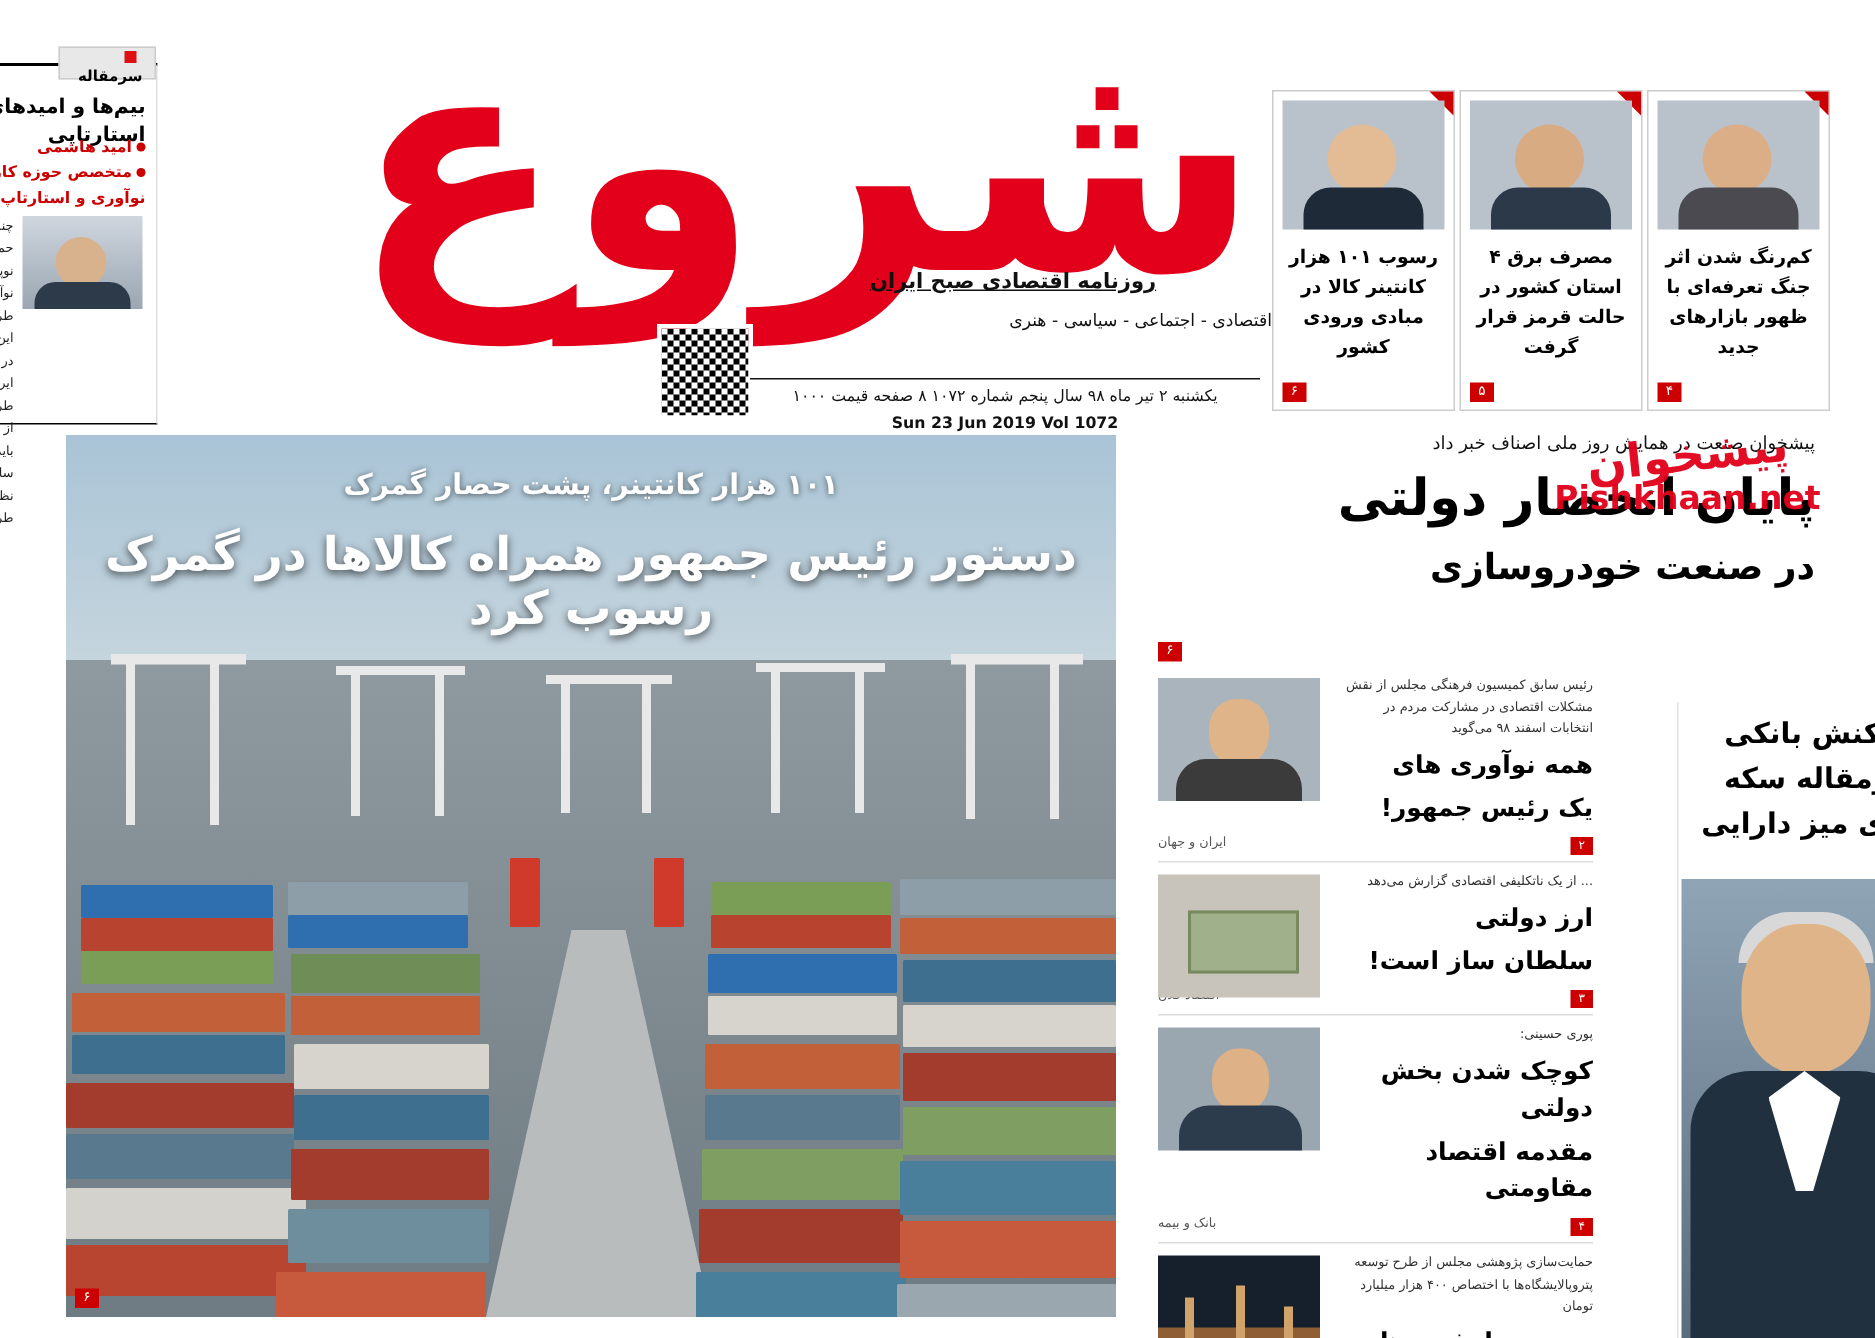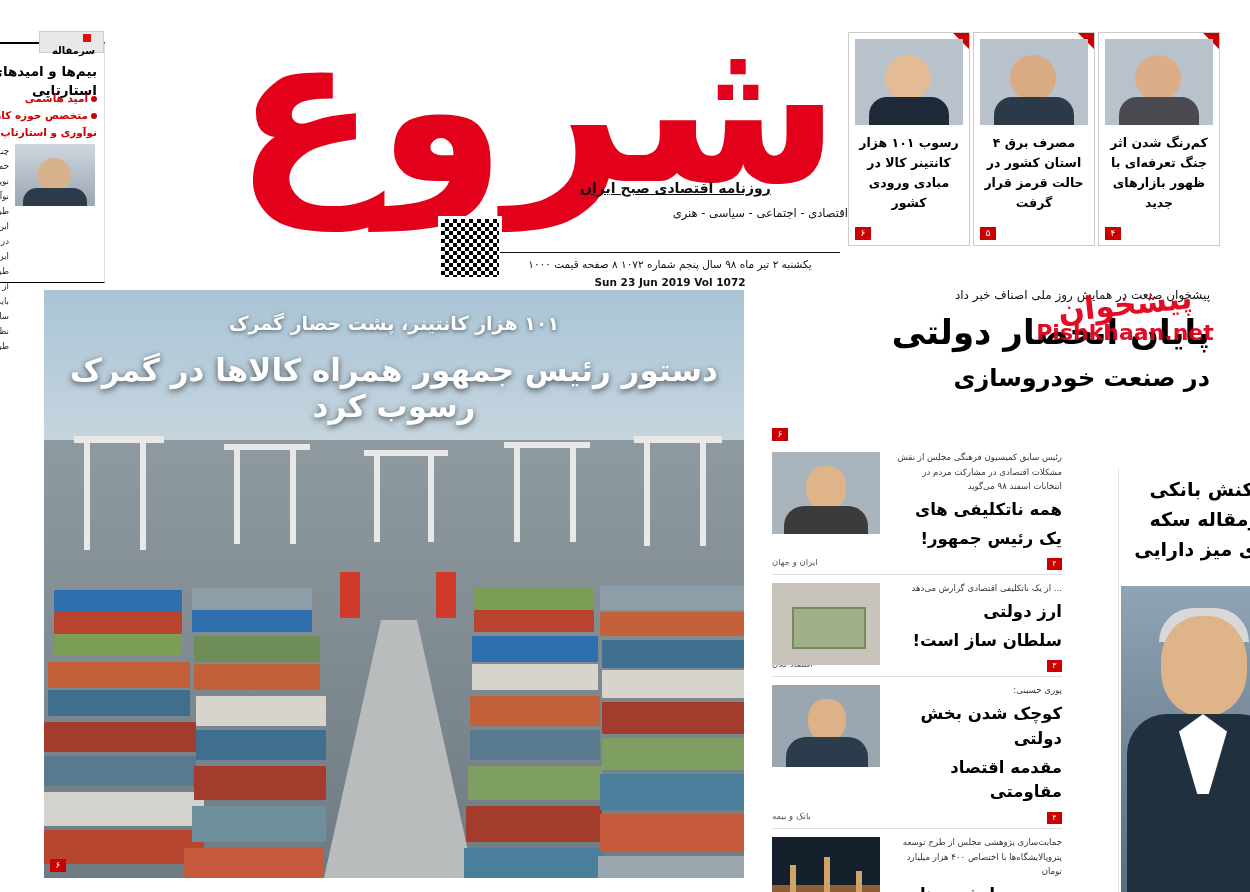--- a/index.html
+++ b/index.html
@@ -55,21 +55,21 @@
   .logo-sub{position:absolute;left:330px;top:160px;width:250px;text-align:left;font-size:14px;font-weight:bold;color:#111;text-decoration:underline;}
   .logo-cats{position:absolute;left:348px;top:186px;width:250px;text-align:right;font-size:11.5px;color:#111;}
   .logo-url{position:absolute;left:255px;top:206px;width:325px;text-align:center;font-size:15px;letter-spacing:3px;color:#111;font-weight:bold;}
   .qr{position:absolute;left:188px;top:196px;width:58px;height:58px;background:
      repeating-conic-gradient(#000 0 25%, #fff 0 50%) 0 0/8px 8px;border:3px solid #fff;}
   .issue-line{position:absolute;left:250px;top:238px;width:340px;text-align:center;font-size:10.5px;color:#111;}
   .issue-line2{position:absolute;left:250px;top:256px;width:340px;text-align:center;font-size:10.5px;color:#111;font-weight:bold;}
   .divider{position:absolute;left:250px;top:232px;width:340px;height:1px;background:#111;}
 
   
-  .topbox{position:absolute;top:32px;width:120px;height:212px;border:1px solid #ccc;background:#fff;}
+  .topbox{position:absolute;top:60px;width:120px;height:212px;border:1px solid #ccc;background:#fff;}
   .topbox .ph{position:absolute;left:6px;top:6px;width:108px;height:86px;overflow:hidden;background:#b9c2cb;}
   .topbox .txt{position:absolute;left:6px;top:100px;width:108px;text-align:center;font-size:12.5px;font-weight:bold;line-height:1.6;color:#000;}
   .topbox .pg{position:absolute;left:6px;bottom:5px;width:16px;height:13px;background:#c00;color:#fff;font-size:9px;text-align:center;line-height:13px;}
   .corner{position:absolute;right:0;top:0;width:0;height:0;border-top:16px solid #c00;border-left:16px solid transparent;}
   .face-a{position:absolute;left:30px;top:16px;width:46px;height:46px;border-radius:50%;background:#e3bb95;}
   .face-b{position:absolute;left:14px;top:58px;width:80px;height:34px;background:#1e2a38;border-radius:18px 18px 0 0;}
 
   
   .mainphoto{position:absolute;left:44px;top:290px;width:700px;height:588px;overflow:hidden;background:#a16207;}
   .sky{position:absolute;left:0;top:0;width:700px;height:180px;background:linear-gradient(#a9c4d6,#cbd8df);}
@@ -260,21 +260,21 @@
 
   <div class="newscol">
     <div class="newscol-tag">۶</div>
 
     <div class="newsitem">
       <div class="ni-thumb">
         <div style="position:absolute;left:34px;top:14px;width:40px;height:44px;border-radius:45%;background:#e0b489;"></div>
         <div style="position:absolute;left:12px;top:54px;width:84px;height:30px;background:#3b3b3b;border-radius:20px 20px 0 0;"></div>
       </div>
       <div class="ni-intro">رئیس سابق کمیسیون فرهنگی مجلس از نقش مشکلات اقتصادی در مشارکت مردم در انتخابات اسفند ۹۸ می‌گوید</div>
-      <div class="ni-title">همه ناتکلیفی های</div>
+      <div class="ni-title">همه نوآوری های</div>
       <div class="ni-title">یک رئیس جمهور!</div>
       <span class="ni-pg">۲</span>
       <span class="ni-sec">ایران و جهان</span>
     </div>
 
     <div class="newsitem">
       <div class="ni-thumb" style="background:#c9c4bb;">
         <div style="position:absolute;left:20px;top:24px;width:70px;height:38px;background:#9fb08a;border:2px solid #76895f;"></div>
       </div>
       <div class="ni-intro">... از یک ناتکلیفی اقتصادی گزارش می‌دهد</div>

